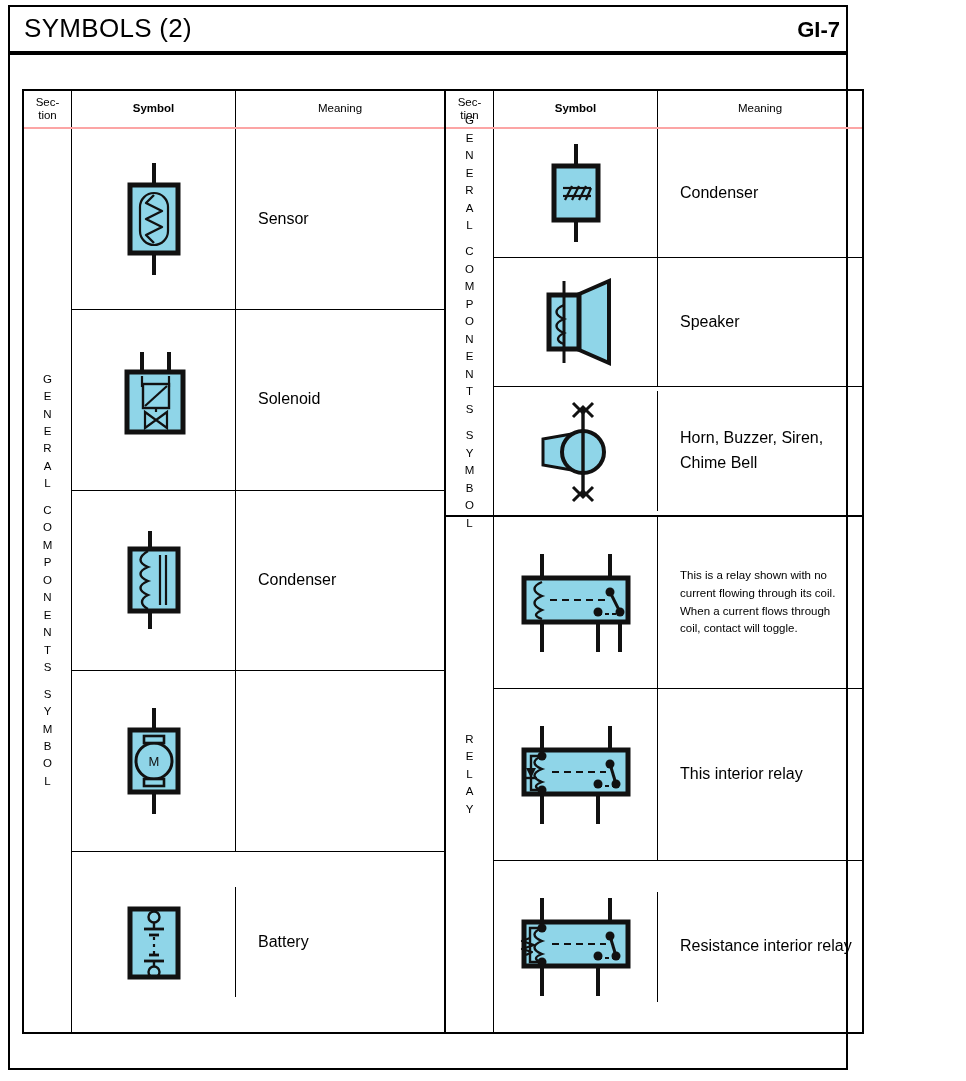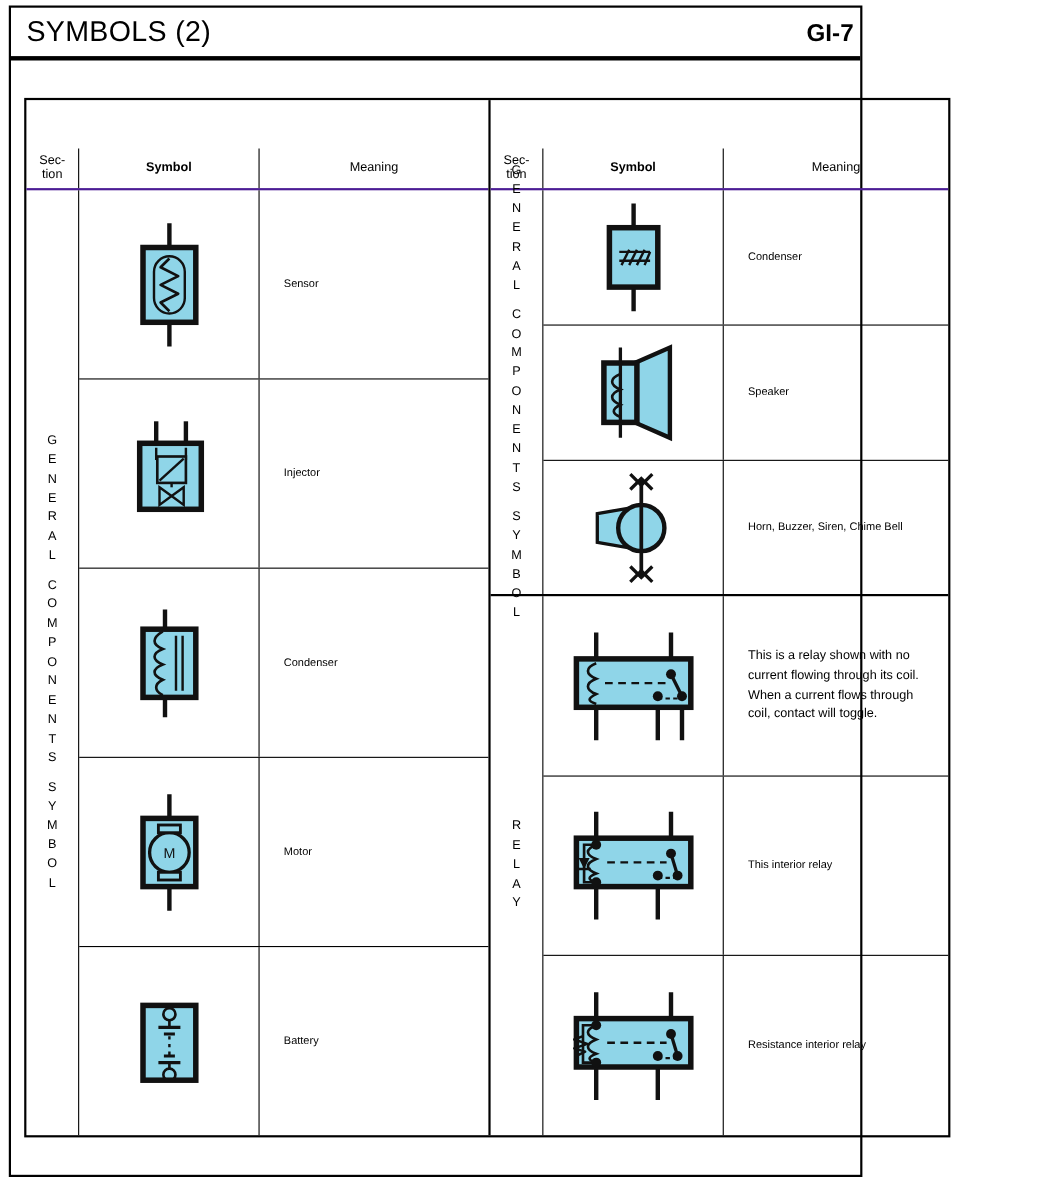--- a/index.html
+++ b/index.html
@@ -3,21 +3,21 @@
 <meta charset="utf-8">
 <style>
   html,body{margin:0;padding:0;background:#fff;}
   body{
     width:966px;height:1081px;
     font-family:"Liberation Sans","DejaVu Sans",sans-serif;
     color:#000;overflow:hidden;
   }
   .page{
     position:absolute;left:8px;top:5px;
-    width:776px;height:1065px;
+    width:840px;height:1065px;
     border:2px solid #000;box-sizing:border-box;
     background:#fff;
   }
   
   .header{
     position:absolute;left:0;top:0;right:0;height:48px;
     border-bottom:4px solid #000;box-sizing:border-box;
   }
   .header-title{
     position:absolute;left:14px;top:6px;
@@ -33,21 +33,21 @@
     width:842px;height:945px;
     border:2px solid #000;box-sizing:border-box;
     display:flex;
   }
   .half{display:flex;flex-direction:column;}
   .half.left{width:420px;}
   .half.right{width:418px;border-left:2px solid #000;box-sizing:border-box;}
 
   .head-row{
     display:flex;height:38px;
-    border-bottom:2px solid #4c1d95;box-sizing:border-box;margin-top:44px;
+    border-bottom:2px solid #fca5a5;box-sizing:border-box;
   }
   .head-cell{
     display:flex;align-items:center;justify-content:center;
     font-size:11.5px;text-align:center;line-height:1.15;
     box-sizing:border-box;
   }
   .c-sec{width:48px;border-right:1px solid #000;box-sizing:border-box;}
   .c-sym{width:164px;border-right:1px solid #000;box-sizing:border-box;font-weight:bold;}
   .c-mean{flex:1;}
 
@@ -61,29 +61,29 @@
     display:flex;flex-direction:column;align-items:center;
     font-size:11.5px;line-height:1.52;
   }
   .sec-stack .gap{height:9px;}
 
   .rows{flex:1;display:flex;flex-direction:column;min-width:0;}
   .row{
     display:flex;flex:1;min-height:0;
     border-bottom:1px solid #000;box-sizing:border-box;
   }
-  .row:last-child{border-bottom:none;}
+  .row:last-child{border-bottom:none;align-items:center;}
   .sym-cell{
     width:164px;border-right:1px solid #000;box-sizing:border-box;
     display:flex;align-items:center;justify-content:center;
   }
   .mean-cell{
     flex:1;display:flex;align-items:center;
     padding-left:22px;padding-right:10px;box-sizing:border-box;
-    font-size:10px;line-height:1.55;
+    font-size:16px;line-height:1.55;
   }
   .mean-cell.multi{font-size:11.5px;}
 
   svg{display:block;}
 </style>
 </head>
 <body>
 
 <div class="page">
 
@@ -160,21 +160,21 @@
                 <line x1="60" y1="12" x2="60" y2="40" stroke="#111" stroke-width="4"></line>
                 <rect x="18" y="32" width="56" height="60" fill="#8FD5E8" stroke="#111" stroke-width="5"></rect>
                 <polyline points="33,36 33,46 60,46 60,36" fill="none" stroke="#111" stroke-width="2.2"></polyline>
                 <rect x="34" y="44" width="26" height="24" fill="#8FD5E8" stroke="#111" stroke-width="2.4"></rect>
                 <line x1="36" y1="66" x2="58" y2="46" stroke="#111" stroke-width="2.2"></line>
                 <line x1="47" y1="68" x2="47" y2="72" stroke="#111" stroke-width="2.2"></line>
                 <polygon points="36,72 47,80 36,88" fill="none" stroke="#111" stroke-width="2.2"></polygon>
                 <polygon points="58,72 47,80 58,88" fill="none" stroke="#111" stroke-width="2.2"></polygon>
               </svg>
             </div>
-            <div class="mean-cell">Injector</div>
+            <div class="mean-cell">Solenoid</div>
           </div>
 
           <div class="row">
             <div class="sym-cell">
               <svg width="80" height="110" viewBox="0 0 80 110">
                 <line x1="36" y1="6" x2="36" y2="104" stroke="#111" stroke-width="4"></line>
                 <rect x="16" y="24" width="48" height="62" fill="#8FD5E8" stroke="#111" stroke-width="5"></rect>
                 <path d="M34,26 C24,32 24,38 34,42 C24,46 24,52 34,56 C24,60 24,66 34,70 C26,74 26,80 34,84" fill="none" stroke="#111" stroke-width="2.4"></path>
                 <line x1="46" y1="30" x2="46" y2="80" stroke="#111" stroke-width="2.2"></line>
                 <line x1="52" y1="30" x2="52" y2="80" stroke="#111" stroke-width="2.2"></line>
@@ -187,21 +187,20 @@
             <div class="sym-cell">
               <svg width="80" height="110" viewBox="0 0 80 110">
                 <line x1="40" y1="2" x2="40" y2="108" stroke="#111" stroke-width="4"></line>
                 <rect x="16" y="24" width="48" height="62" fill="#8FD5E8" stroke="#111" stroke-width="5"></rect>
                 <circle cx="40" cy="55" r="18" fill="#8FD5E8" stroke="#111" stroke-width="3"></circle>
                 <rect x="30" y="30" width="20" height="7" fill="#8FD5E8" stroke="#111" stroke-width="2.6"></rect>
                 <rect x="30" y="73" width="20" height="7" fill="#8FD5E8" stroke="#111" stroke-width="2.6"></rect>
                 <text x="40" y="60" text-anchor="middle" font-family="Liberation Sans, sans-serif" font-size="13" fill="#111">M</text>
               </svg>
             </div>
-            <div class="mean-cell">Motor</div>
           </div>
 
           <div class="row">
             <div class="sym-cell">
               <svg width="80" height="110" viewBox="0 0 80 110">
                 <rect x="16" y="22" width="48" height="68" fill="#8FD5E8" stroke="#111" stroke-width="5"></rect>
                 <circle cx="40" cy="30" r="5.5" fill="none" stroke="#111" stroke-width="2.4"></circle>
                 <line x1="40" y1="35" x2="40" y2="42" stroke="#111" stroke-width="2.4"></line>
                 <line x1="30" y1="42" x2="50" y2="42" stroke="#111" stroke-width="2.8"></line>
                 <line x1="35" y1="48" x2="45" y2="48" stroke="#111" stroke-width="2.8"></line>

